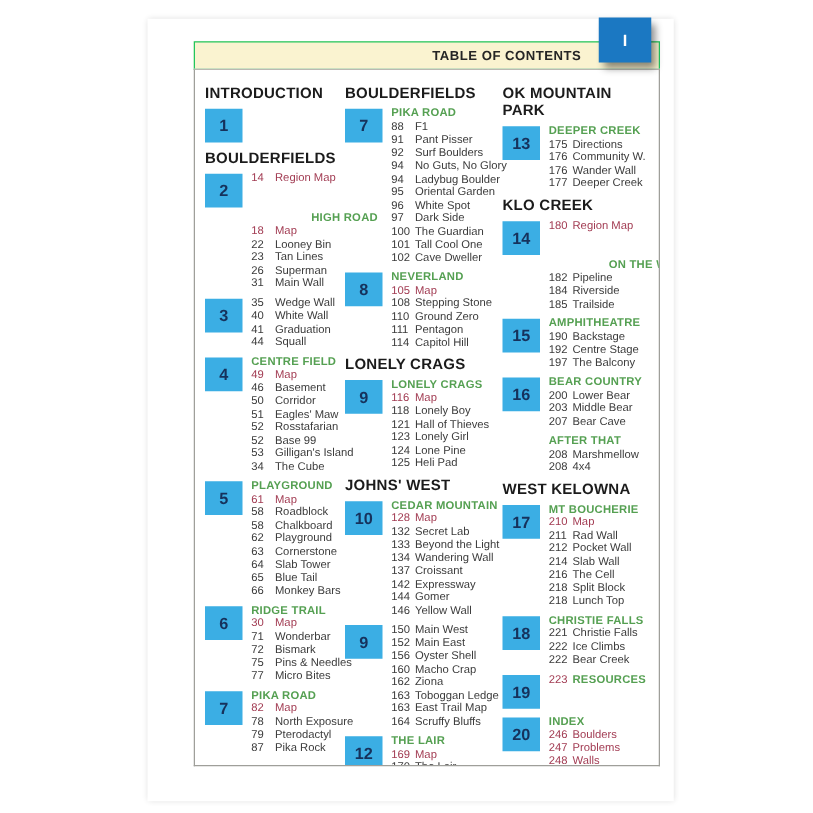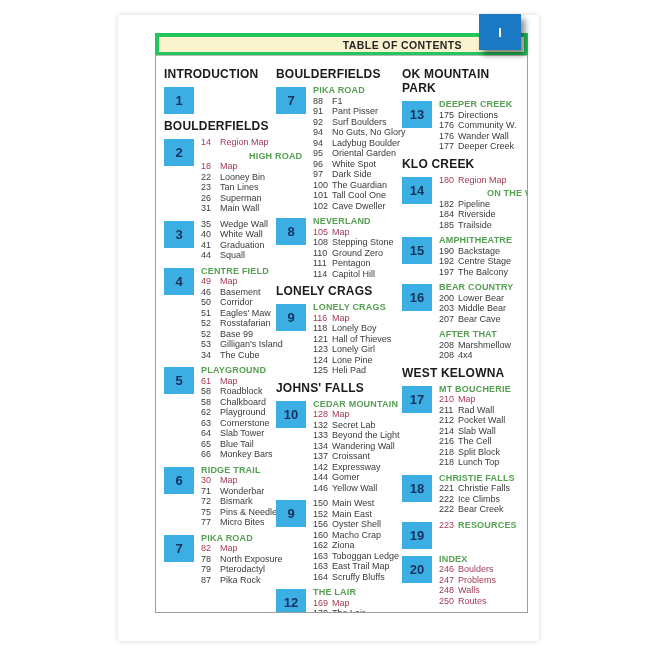--- a/index.html
+++ b/index.html
@@ -6,21 +6,21 @@
   body{
     width:650px;height:650px;background:#ffffff;position:relative;overflow:hidden;
     font-family:"Liberation Sans", sans-serif;
   }
   .paper{
     position:absolute;left:118px;top:15px;width:421px;height:626px;
     background:#ffffff;box-shadow:0 0 5px rgba(0,0,0,0.16);
   }
   .bar{
     position:absolute;left:37px;top:18px;width:373px;height:23px;
-    background:#FAF3D0;border:4px solid #22c55e;box-sizing:border-box;
+    background:#FAF3D0;border:1px solid #22c55e;box-sizing:border-box;
     display:flex;align-items:center;justify-content:flex-end;padding-right:62px;text-align:right;
   }
   .bar-title{
     font-size:10.5px;font-weight:bold;letter-spacing:.4px;color:#252525;
   }
   .tab{
     position:absolute;left:361px;top:-1px;width:42px;height:36px;
     background:#1B78C2;z-index:5;display:flex;align-items:center;justify-content:center;
     box-shadow:4px 5px 6px rgba(0,0,0,0.45);
   }
@@ -44,21 +44,21 @@
   .numbox{
     width:30px;height:27px;background:#3BAEE4;
     display:flex;align-items:center;justify-content:center;
     color:#16325C;font-weight:bold;font-size:13px;margin-top:2px;
   }
   .lines{flex:1;min-width:0;}
   .line{font-size:9px;line-height:10.5px;color:#3b3b3b;white-space:nowrap;}
   .line .n{display:inline-block;min-width:19px;}
   .line.red{color:#A23C53;}
   .line.green{color:#55A052;font-weight:bold;letter-spacing:.2px;}
-  .line.green:not(:first-child){margin-top:3px;padding-left:48px;}
+  .line.green:not(:first-child){margin-top:21px;padding-left:48px;}
   .line.mixed .n{color:#A23C53;font-weight:normal;}
   .line.mixed .t{color:#55A052;font-weight:bold;letter-spacing:.2px;text-align:center;}
   .footer{
     position:absolute;left:37px;top:612px;width:373px;text-align:right;
     font-size:10px;color:#3a3a3a;padding-right:2px;
   }
   .footer .pnum{
     font-family:"DejaVu Serif", serif;font-style:italic;font-weight:bold;
     margin-left:9px;color:#333;
   }
@@ -207,21 +207,21 @@
           <div class="lines">
             <div class="line green"><span class="t">LONELY CRAGS</span></div>
             <div class="line red"><span class="n">116</span><span class="t">Map</span></div>
             <div class="line plain"><span class="n">118</span><span class="t">Lonely Boy</span></div>
             <div class="line plain"><span class="n">121</span><span class="t">Hall of Thieves</span></div>
             <div class="line plain"><span class="n">123</span><span class="t">Lonely Girl</span></div>
             <div class="line plain"><span class="n">124</span><span class="t">Lone Pine</span></div>
             <div class="line plain"><span class="n">125</span><span class="t">Heli Pad</span></div>
           </div>
         </div>
-        <div class="sec-header">JOHNS' FALLS</div>
+        <div class="sec-header">JOHNS' WEST</div>
         <div class="block">
           <div class="boxslot">
             <div class="numbox">10</div>
           </div>
           <div class="lines">
             <div class="line green"><span class="t">CEDAR MOUNTAIN</span></div>
             <div class="line red"><span class="n">128</span><span class="t">Map</span></div>
             <div class="line plain"><span class="n">132</span><span class="t">Secret Lab</span></div>
             <div class="line plain"><span class="n">133</span><span class="t">Beyond the Light</span></div>
             <div class="line plain"><span class="n">134</span><span class="t">Wandering Wall</span></div>

